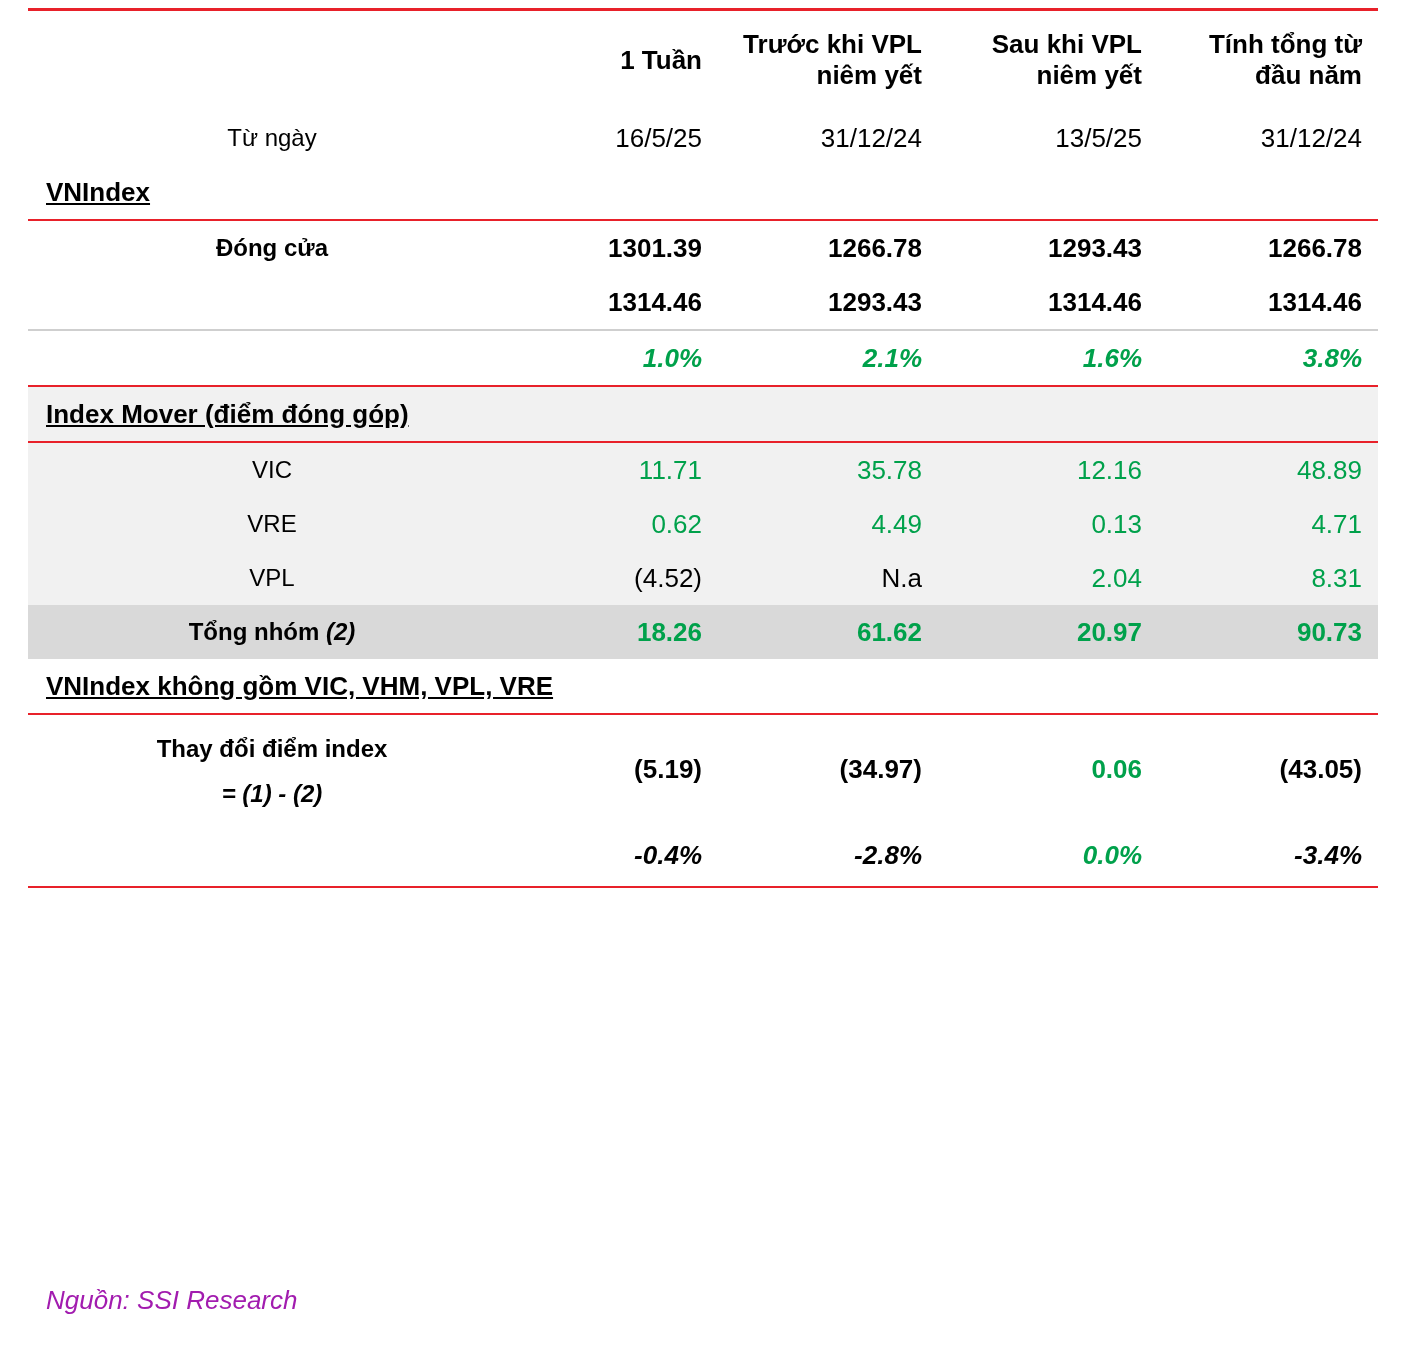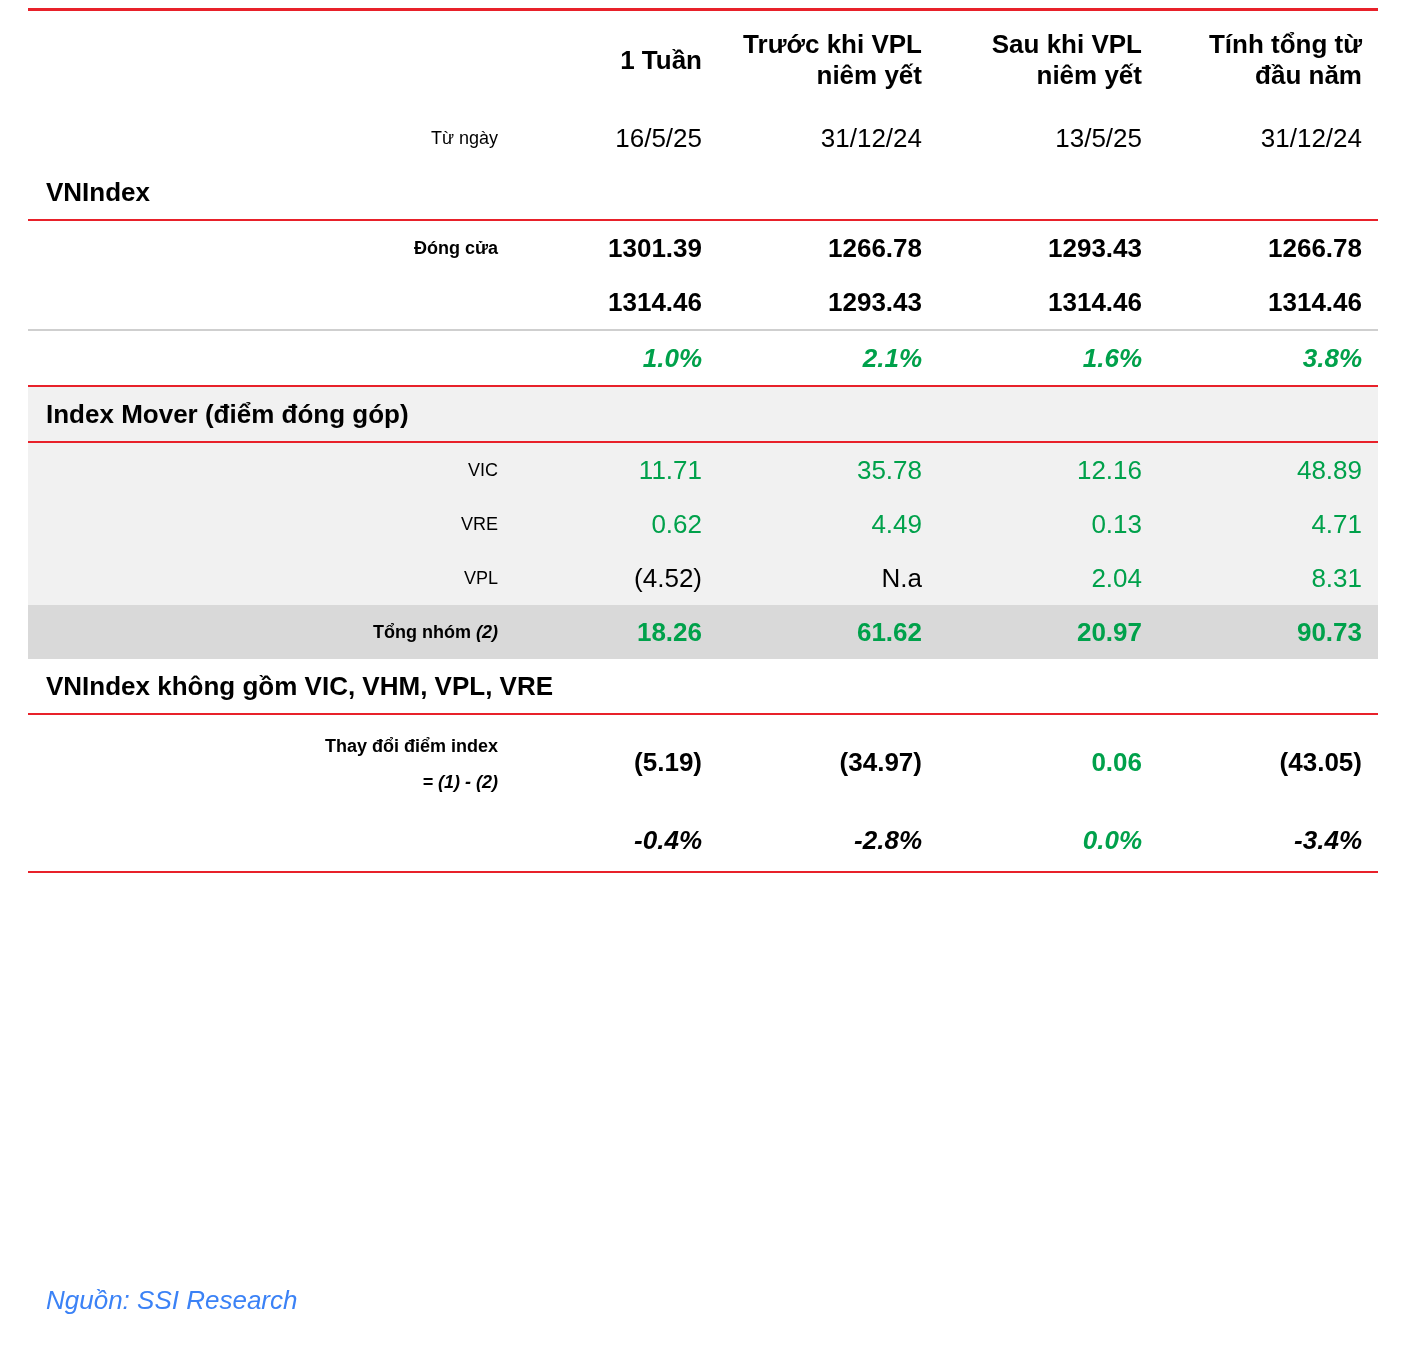--- a/index.html
+++ b/index.html
@@ -32,23 +32,23 @@
   col.c2  { width: 220px; }
   col.c3  { width: 220px; }
   col.c4  { width: 220px; }
 
   td, th {
     padding: 0;
     vertical-align: middle;
     font-size: 26px;
   }
   .cell-label {
-    text-align: right;
+    text-align: center;
     padding-left: 18px;
-    font-size: 18px;
+    font-size: 24px;
   }
   .cell-num {
     text-align: right;
     padding-right: 16px;
     font-size: 26px;
     white-space: nowrap;
   }
   .bold { font-weight: bold; }
   .ital { font-style: italic; }
   .green { color: #00a14b; }
@@ -82,31 +82,32 @@
   .row-h-lg td  { height: 62px; }
 
   .shade-light td { background: #f1f1f1; }
   .shade-dark td { background: #d9d9d9; }
 
   .section-label {
     font-weight: bold;
     font-size: 26px;
     text-align: left;
     padding-left: 18px;
+    text-decoration: underline;
   }
   .twoline {
     line-height: 1.35;
   }
   .src {
     position: absolute;
     left: 46px;
     bottom: 38px;
     font-style: italic;
     font-size: 26px;
-    color: #3b82f6;
+    color: #a21caf;
   }
 </style>
 </head>
 <body>
 
 <div class="sheet">
   <table class="fin">
     <colgroup>
       <col class="lbl">
         <col class="c1">

